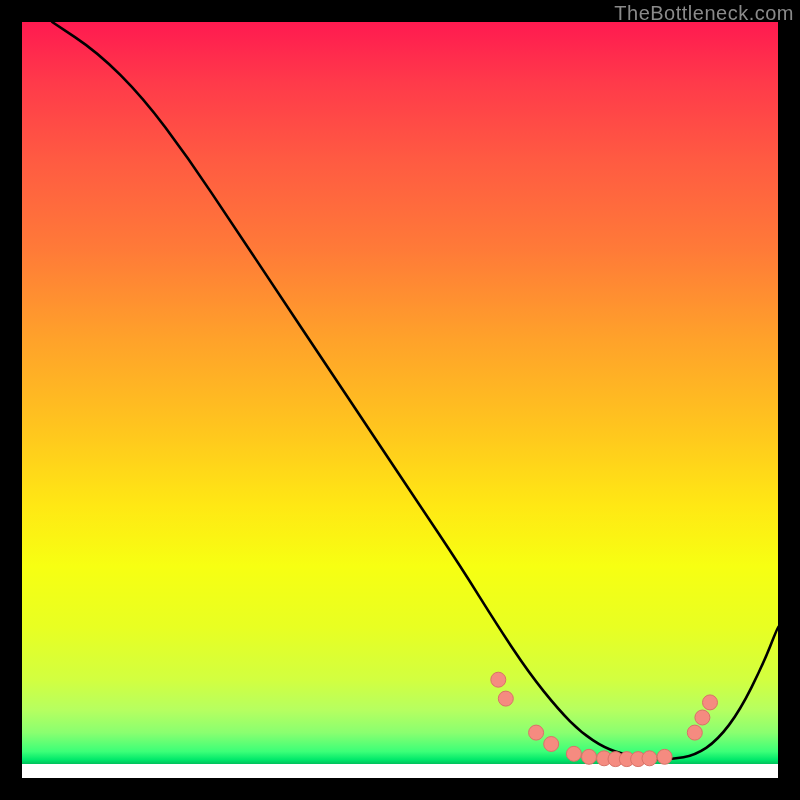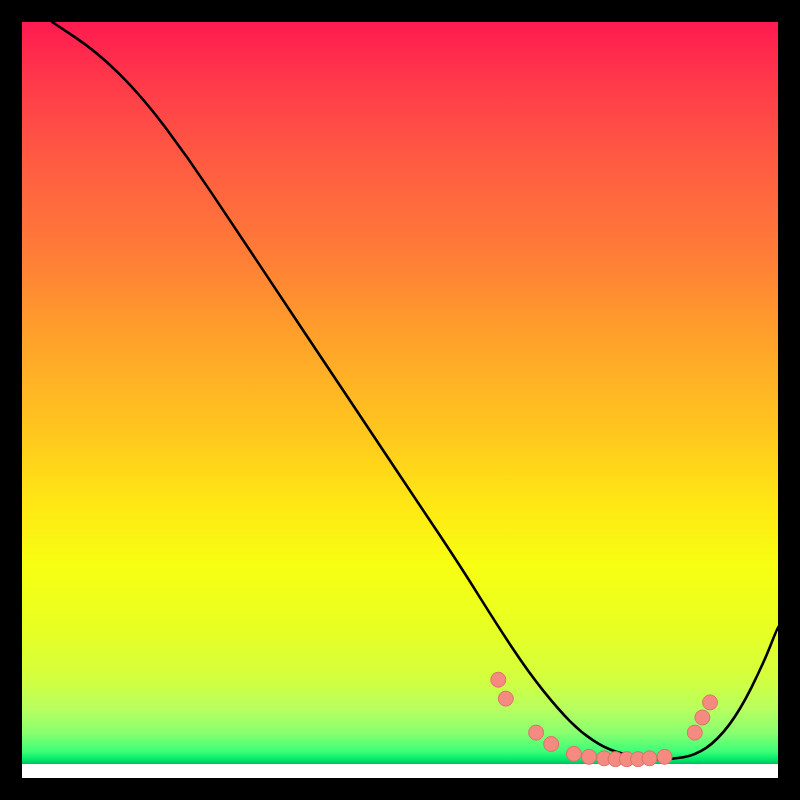--- a/index.html
+++ b/index.html
@@ -85,13 +85,14 @@
         <circle cx="604.8" cy="737.1" r="7.5" fill="#f58b80" stroke="#d97268" stroke-width="1"></circle>
         <circle cx="616.1" cy="737.1" r="7.5" fill="#f58b80" stroke="#d97268" stroke-width="1"></circle>
         <circle cx="627.5" cy="736.3" r="7.5" fill="#f58b80" stroke="#d97268" stroke-width="1"></circle>
         <circle cx="642.6" cy="734.8" r="7.5" fill="#f58b80" stroke="#d97268" stroke-width="1"></circle>
         <circle cx="672.8" cy="710.6" r="7.5" fill="#f58b80" stroke="#d97268" stroke-width="1"></circle>
         <circle cx="680.4" cy="695.5" r="7.5" fill="#f58b80" stroke="#d97268" stroke-width="1"></circle>
         <circle cx="688.0" cy="680.4" r="7.5" fill="#f58b80" stroke="#d97268" stroke-width="1"></circle>
       </g>
   </svg>
 
+  <div class="watermark">TheBottleneck.com</div>
 </div>
 
 </body></html>

